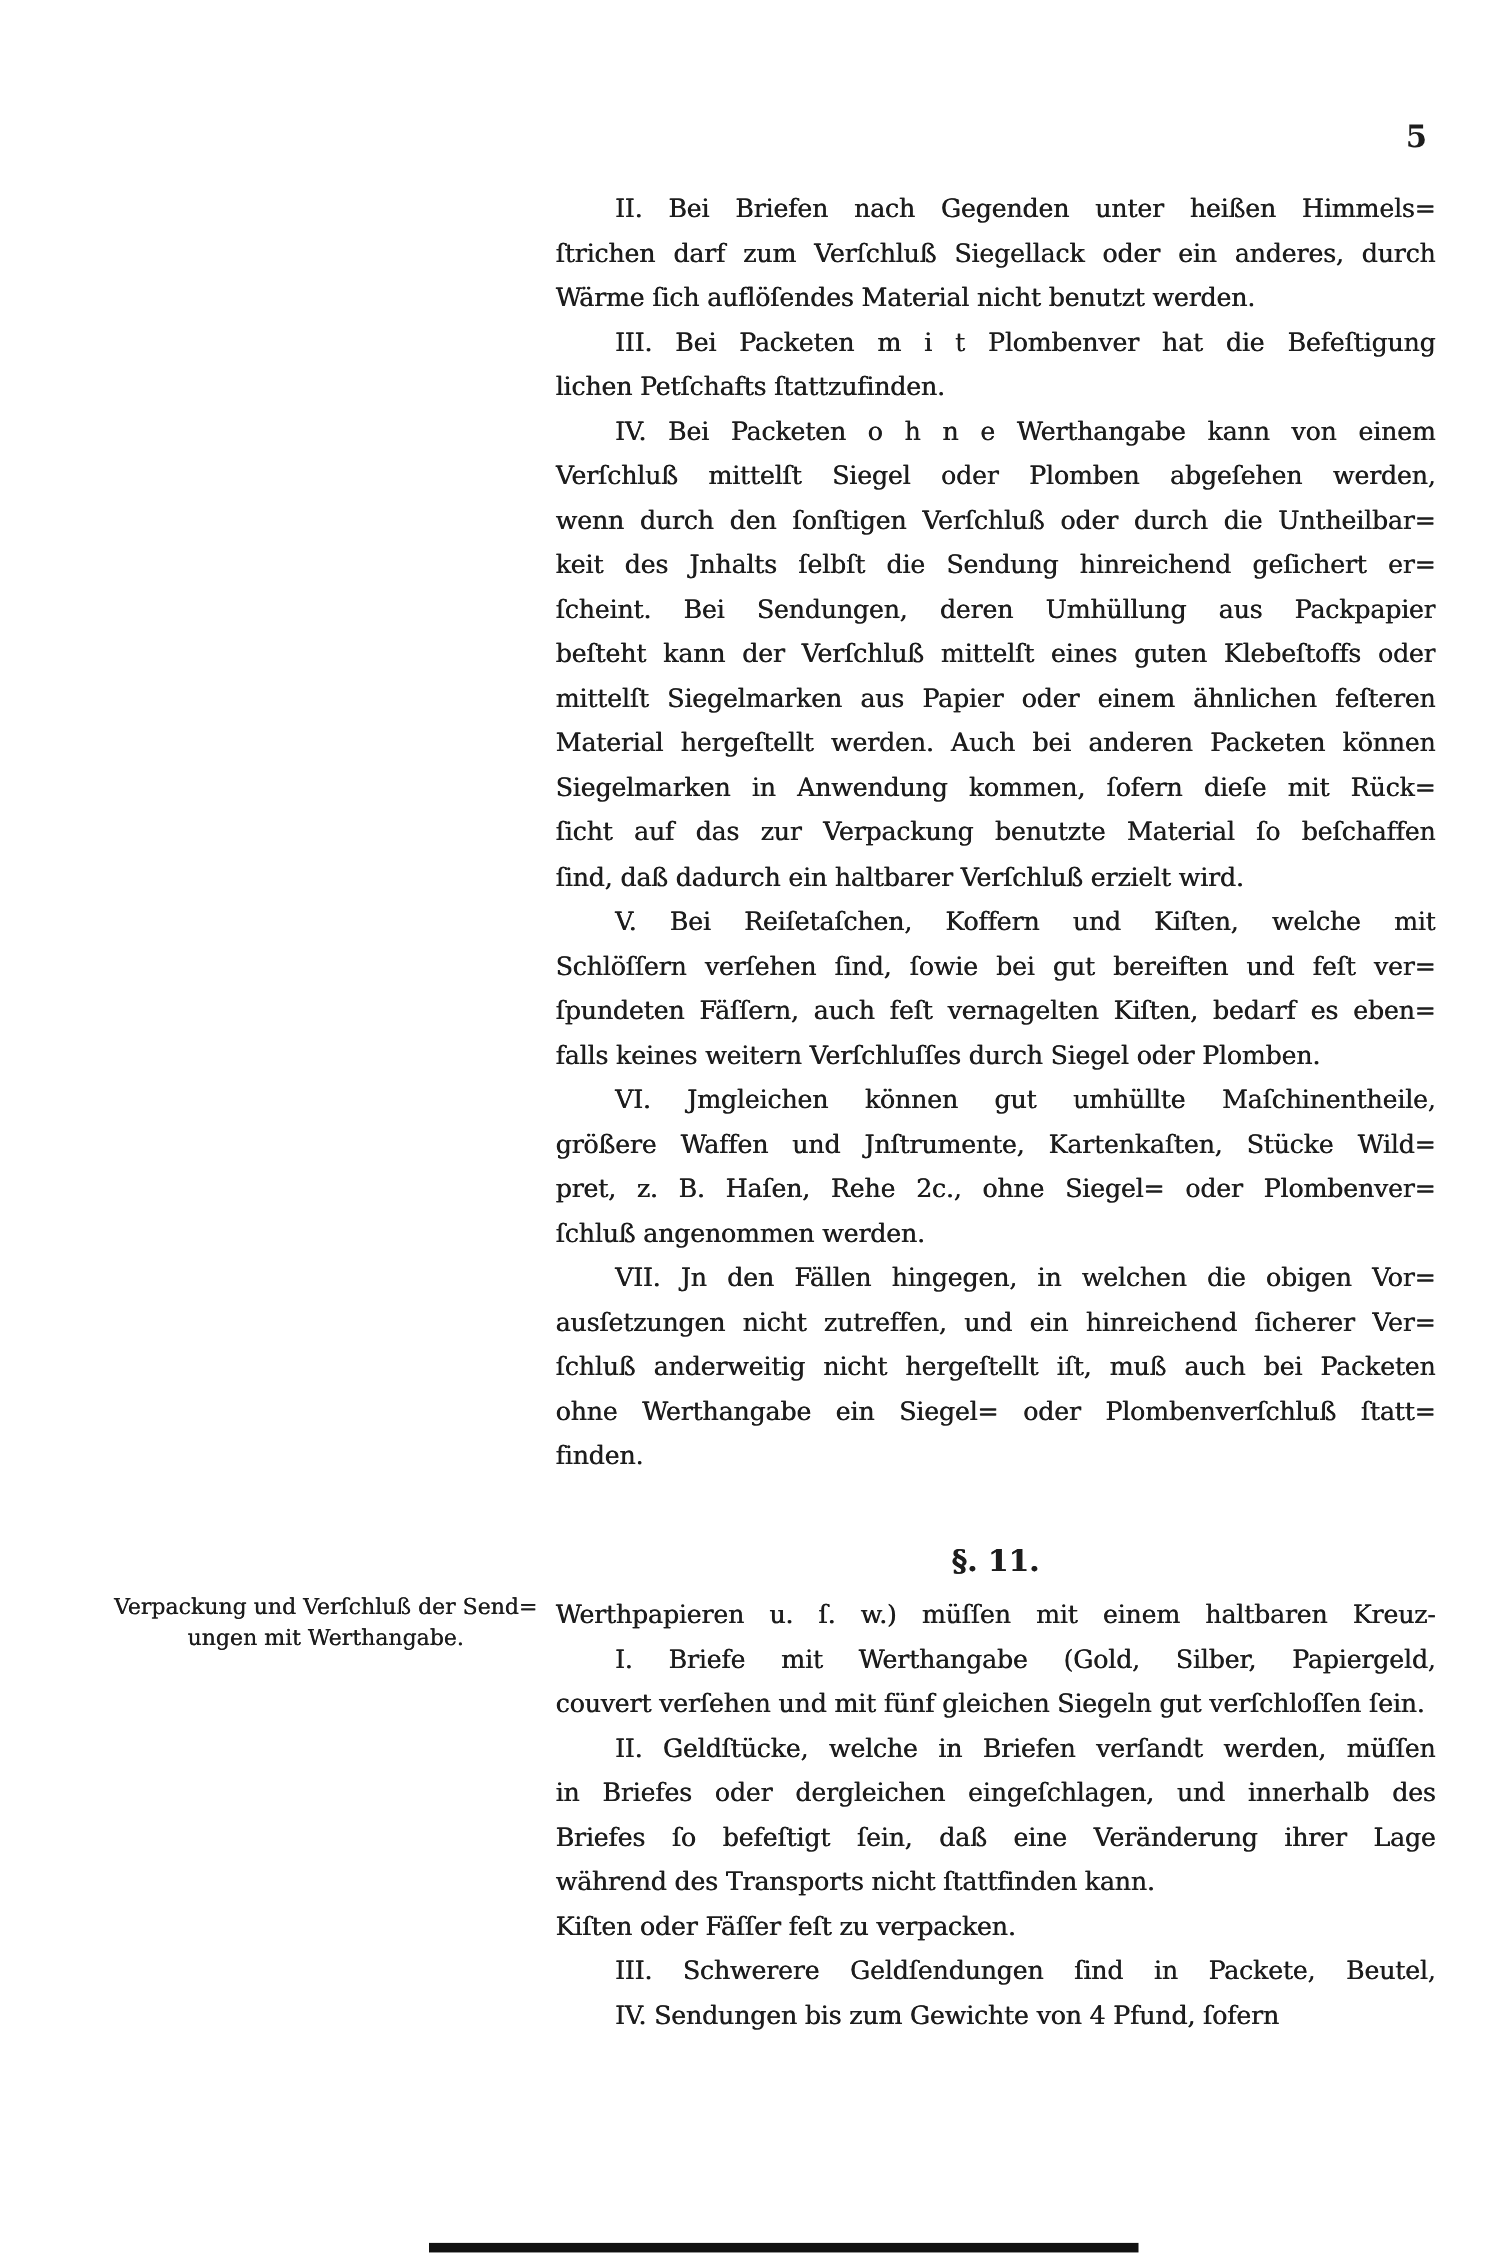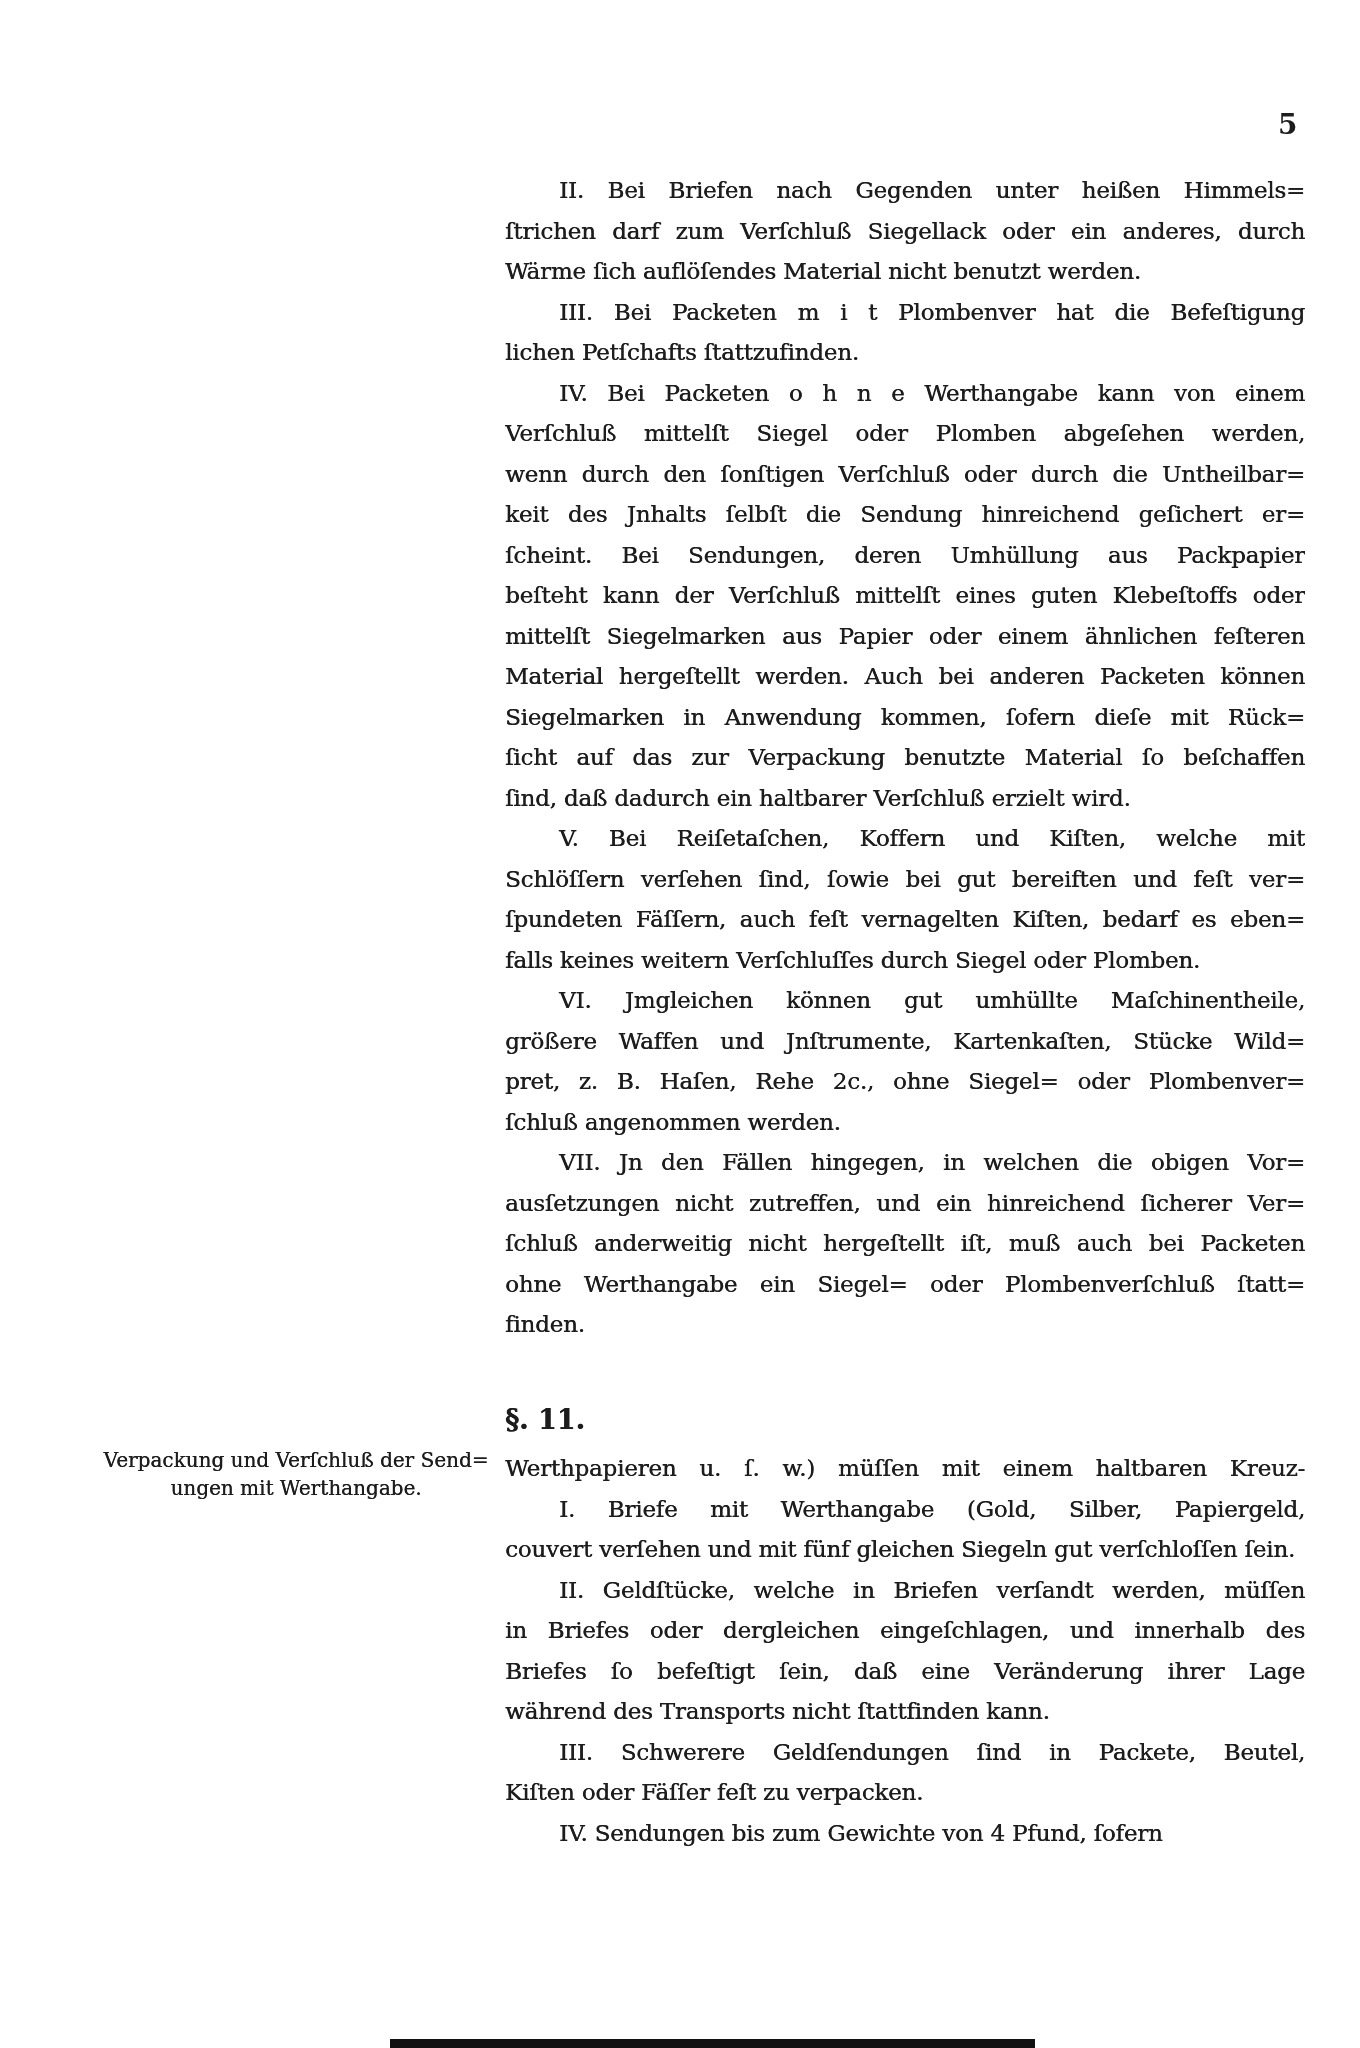--- a/index.html
+++ b/index.html
@@ -42,21 +42,21 @@
   }
   .line.indent { padding-left: 54px; }
   .line.last { text-align-last: left; }
   #section-heading {
     position: absolute;
     left: 505px;
     top: 1398px;
     width: 800px;
     height: 44px;
     line-height: 44px;
-    text-align: left;
+    text-align: center;
     font-size: 27px;
     font-weight: bold;
     text-shadow: 0.4px 0 0 #1d1d1d;
   }
   #margin-note {
     position: absolute;
     left: 96px;
     top: 1447px;
     width: 400px;
     text-align: center;
@@ -120,20 +120,20 @@
   </div>
 
   <div id="body-part2" class="body-col">
       <div class="line" style="">Werthpapieren u. ſ. w.) müſſen mit einem haltbaren Kreuz-</div>
       <div class="line indent" style="">I. Briefe mit Werthangabe (Gold, Silber, Papiergeld,</div>
       <div class="line last" style="">couvert verſehen und mit fünf gleichen Siegeln gut verſchloſſen ſein.</div>
       <div class="line indent" style="">II. Geldſtücke, welche in Briefen verſandt werden, müſſen</div>
       <div class="line" style="">in Briefes oder dergleichen eingeſchlagen, und innerhalb des</div>
       <div class="line" style="">Briefes ſo befeſtigt ſein, daß eine Veränderung ihrer Lage</div>
       <div class="line last" style="">während des Transports nicht ſtattfinden kann.</div>
+      <div class="line last" style="">Kiſten oder Fäſſer feſt zu verpacken.</div>
       <div class="line indent" style="">III. Schwerere Geldſendungen ſind in Packete, Beutel,</div>
-      <div class="line last" style="">Kiſten oder Fäſſer feſt zu verpacken.</div>
       <div class="line indent last" style="">IV. Sendungen bis zum Gewichte von 4 Pfund, ſofern</div>
     </div>
 
   <div id="scan-bar"></div>
 
 </div>
 
 </body></html>

